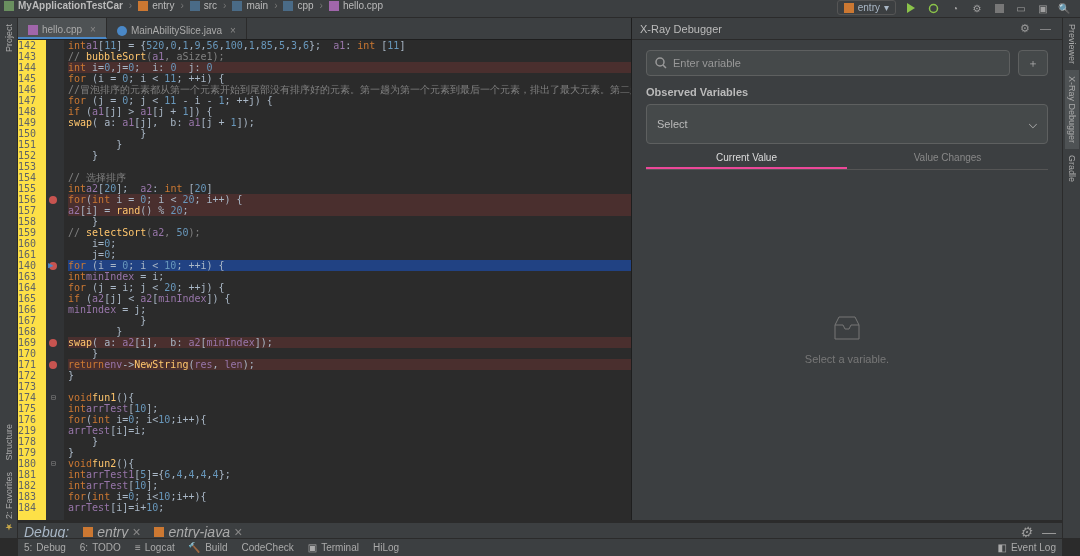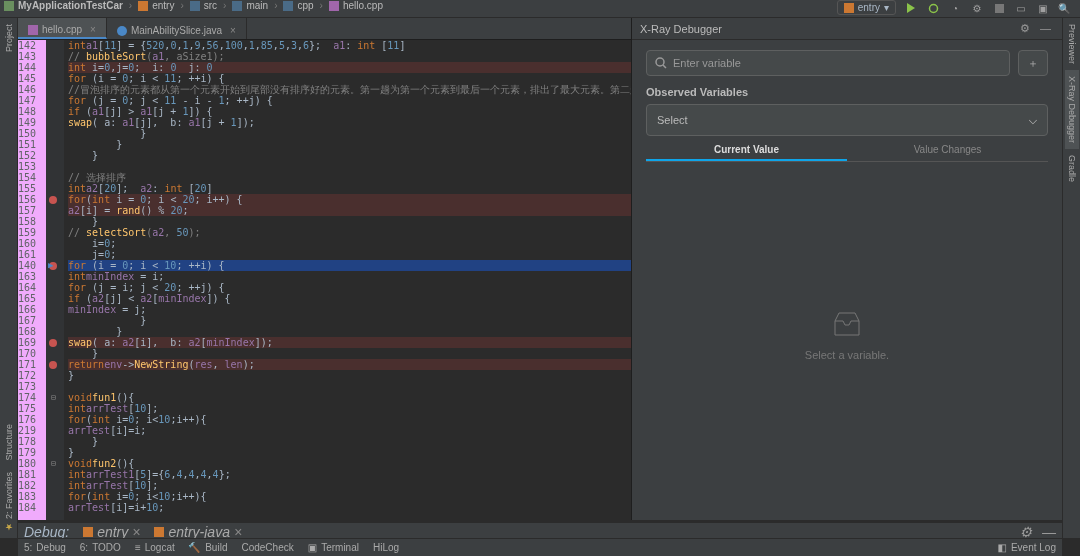--- a/index.html
+++ b/index.html
@@ -41,21 +41,21 @@
 .main { position:absolute; left:18px; right:18px; top:18px; bottom:18px; display:flex; }
 .editor { flex:1; display:flex; flex-direction:column; background:#2b2b2b; border-right:1px solid #1e1e1e; min-width:0;}
 .debugpanel { width:430px; background:#3c3f41; display:flex; flex-direction:column; }
 
 .etabs { height:22px; background:#3c3f41; display:flex; border-bottom:1px solid #1e1e1e; font-size:10px;}
 .etab { padding:4px 10px 0 10px; display:flex; align-items:center; gap:4px; color:#aaa; border-right:1px solid #2b2b2b;}
 .etab.active { background:#4e5254; border-bottom:2px solid #4a88c7;}
 .etab .close { margin-left:4px; color:#888; cursor:pointer;}
 
 .codearea { flex:1; display:flex; overflow:hidden; background:#2b2b2b; font-family: Consolas, monospace; font-size:10px; line-height:11px; position:relative;}
-.gutnums { width:28px; background:#f0abfc; color:#606366; text-align:right; padding-right:4px; flex-shrink:0;}
+.gutnums { width:28px; background:#fde047; color:#606366; text-align:right; padding-right:4px; flex-shrink:0;}
 .gutmarks { width:18px; background:#313335; flex-shrink:0; position:relative;}
 .code { flex:1; padding-left:4px; white-space:pre; color:#a9b7c6; position:relative;}
 .row { height:11px; display:flex; align-items:center; position:relative;}
 .bp { width:8px; height:8px; border-radius:50%; background:#c75450; margin-left:3px;}
 .arrow { position:absolute; left:2px; color:#4a88c7; font-size:9px;}
 .fold { color:#888; font-size:8px; position:absolute; left:5px;}
 .kw { color:#cc7832; }
 .num { color:#6897bb; }
 .cm { color:#808080; }
 .fn { color:#ffc66d; }
@@ -65,24 +65,24 @@
 
 .dhead { height:22px; display:flex; align-items:center; padding:0 8px; font-size:11px; color:#bbb; border-bottom:1px solid #2b2b2b;}
 .dhead .spacer{flex:1;}
 .dhead .ico{ width:14px; height:14px; margin-left:6px; color:#999; cursor:pointer;}
 .dbody { padding:10px 14px; flex:1; display:flex; flex-direction:column; }
 .searchrow { display:flex; gap:8px; margin-bottom:10px;}
 .searchbox { flex:1; border:1px solid #5e6060; border-radius:4px; background:#45494a; height:26px; display:flex; align-items:center; padding:0 8px; color:#999;}
 .searchbox svg { margin-right:6px; flex-shrink:0;}
 .addbtn { width:30px; border:1px solid #5e6060; border-radius:4px; background:#45494a; display:flex; align-items:center; justify-content:center; cursor:pointer; color:#aaa;}
 .obshead { font-size:11px; font-weight:bold; color:#bbb; margin-bottom:6px;}
-.selectbox { border:1px solid #5e6060; border-radius:4px; background:#45494a; height:32px; display:flex; align-items:center; padding:0 10px; color:#bbb; justify-content:space-between; cursor:pointer; margin-bottom:2px;}
+.selectbox { border:1px solid #5e6060; border-radius:4px; background:#45494a; height:40px; display:flex; align-items:center; padding:0 10px; color:#bbb; justify-content:space-between; cursor:pointer; margin-bottom:2px;}
 .subtabs { display:flex; height:24px; border-bottom:1px solid #555;}
 .subtab { flex:1; text-align:center; line-height:24px; font-size:10px; color:#888;}
-.subtab.active { color:#ddd; border-bottom:2px solid #0ea5e9;font-weight:bold;}
+.subtab.active { color:#ddd; border-bottom:2px solid #ec4899;}
 .emptystate { flex:1; display:flex; flex-direction:column; align-items:center; justify-content:center; color:#777;}
 
 .bottombar1 { position:absolute; left:18px; right:18px; bottom:0; height:18px; background:#3c3f41; border-top:1px solid #2b2b2b; display:flex; align-items:center; font-size:10px; padding:0 6px;}
 .bottombar2 { position:absolute; left:18px; right:18px; bottom:16px; height:18px; background:#3c3f41; border-top:1px solid #2b2b2b; display:flex; align-items:center; font-size:14px; padding:0 6px; gap:14px;font-style:italic;}
 .btab { display:flex; align-items:center; gap:4px; color:#aaa; cursor:pointer;}
 .btab svg { flex-shrink:0;}
 .main { bottom:36px; }
 .statusright { margin-left:auto; display:flex; gap:10px; align-items:center;}
 </style>
 </head>

